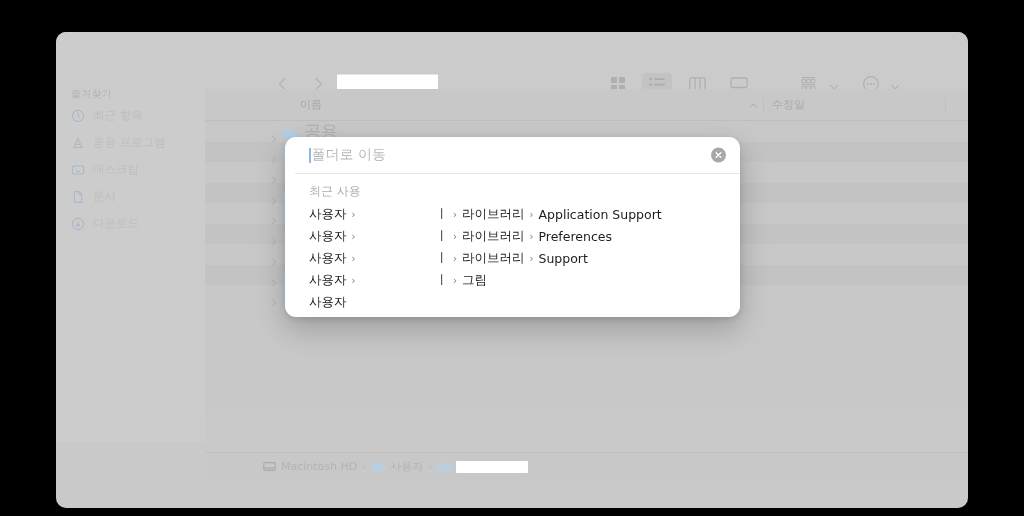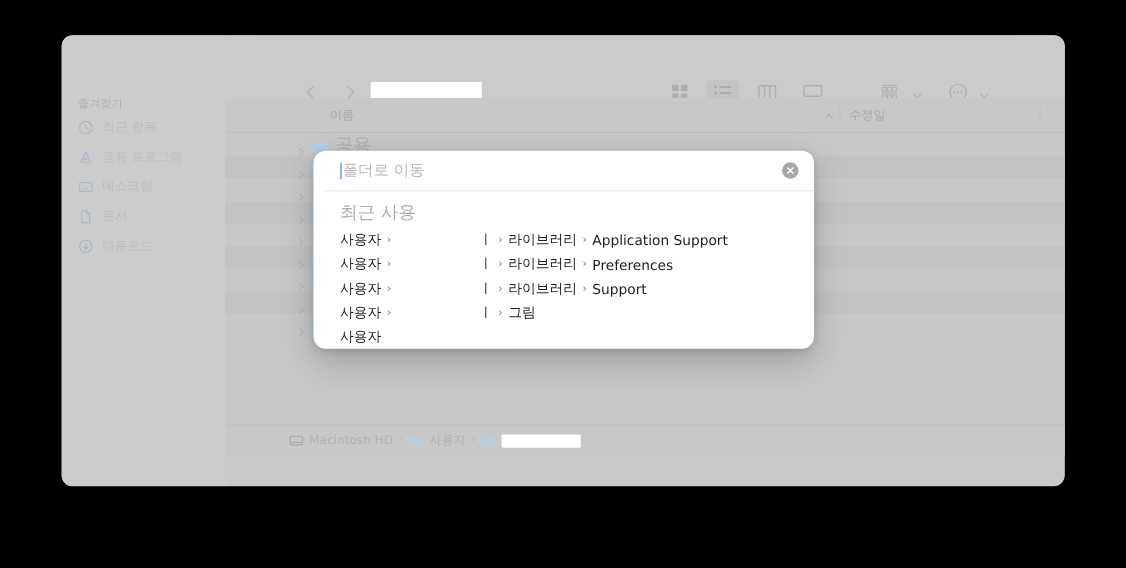--- a/index.html
+++ b/index.html
@@ -6,21 +6,21 @@
   html, body {
     width: 1024px; height: 516px;
     background: #000;
     font-family: "DejaVu Sans", "Liberation Sans", sans-serif;
     overflow: hidden;
   }
   #screen { position: relative; width: 1024px; height: 516px; background: #000; }
 
   
   #finder-window {
-    position: absolute; left: 56px; top: 32px; width: 912px; height: 410px;
+    position: absolute; left: 56px; top: 32px; width: 912px; height: 476px;
     background: #c9c9c9; border-radius: 10px; overflow: hidden;
   }
 
   
   #sidebar {
     position: absolute; left: 0; top: 0; width: 149px; height: 410px;
     background: #cccccc;
   }
   .sb-header {
     font-size: 10px; color: #b2b2b2; padding: 55px 0 0 15px; letter-spacing: .2px;
@@ -106,21 +106,21 @@
     position: relative; height: 37px; border-bottom: 1px solid #e6e6e6;
     display: flex; align-items: center; padding: 0 14px;
   }
   #caret { width: 1.5px; height: 15px; background: #8fb8e8; margin-right: 1px; }
   #goto-placeholder { font-size: 14px; color: #b7b7b7; }
   #goto-clear {
     position: absolute; right: 14px; top: 50%; transform: translateY(-50%);
     width: 15px; height: 15px; border-radius: 50%; background: #a8a8a8;
     display: flex; align-items: center; justify-content: center;
   }
-  #recent-label { font-size: 16px; color: #adadad; padding: 9px 0 3px 14px; }
+  #recent-label { font-size: 12px; color: #adadad; padding: 9px 0 3px 14px; }
   .rrow {
     position: relative; height: 22px; display: flex; align-items: center;
     padding-left: 14px; font-size: 12.5px; color: #1d1d1d; white-space: nowrap;
   }
   .rrow .crumb { display: inline-block; }
   .rrow .sep { color: #7c7c7c; font-size: 10px; margin: 0 5px; }
   .rrow .mask {
     display: inline-block; width: 73px; height: 16px; background: #fff;
     vertical-align: middle; margin: 0 0 0 2px;
   }

